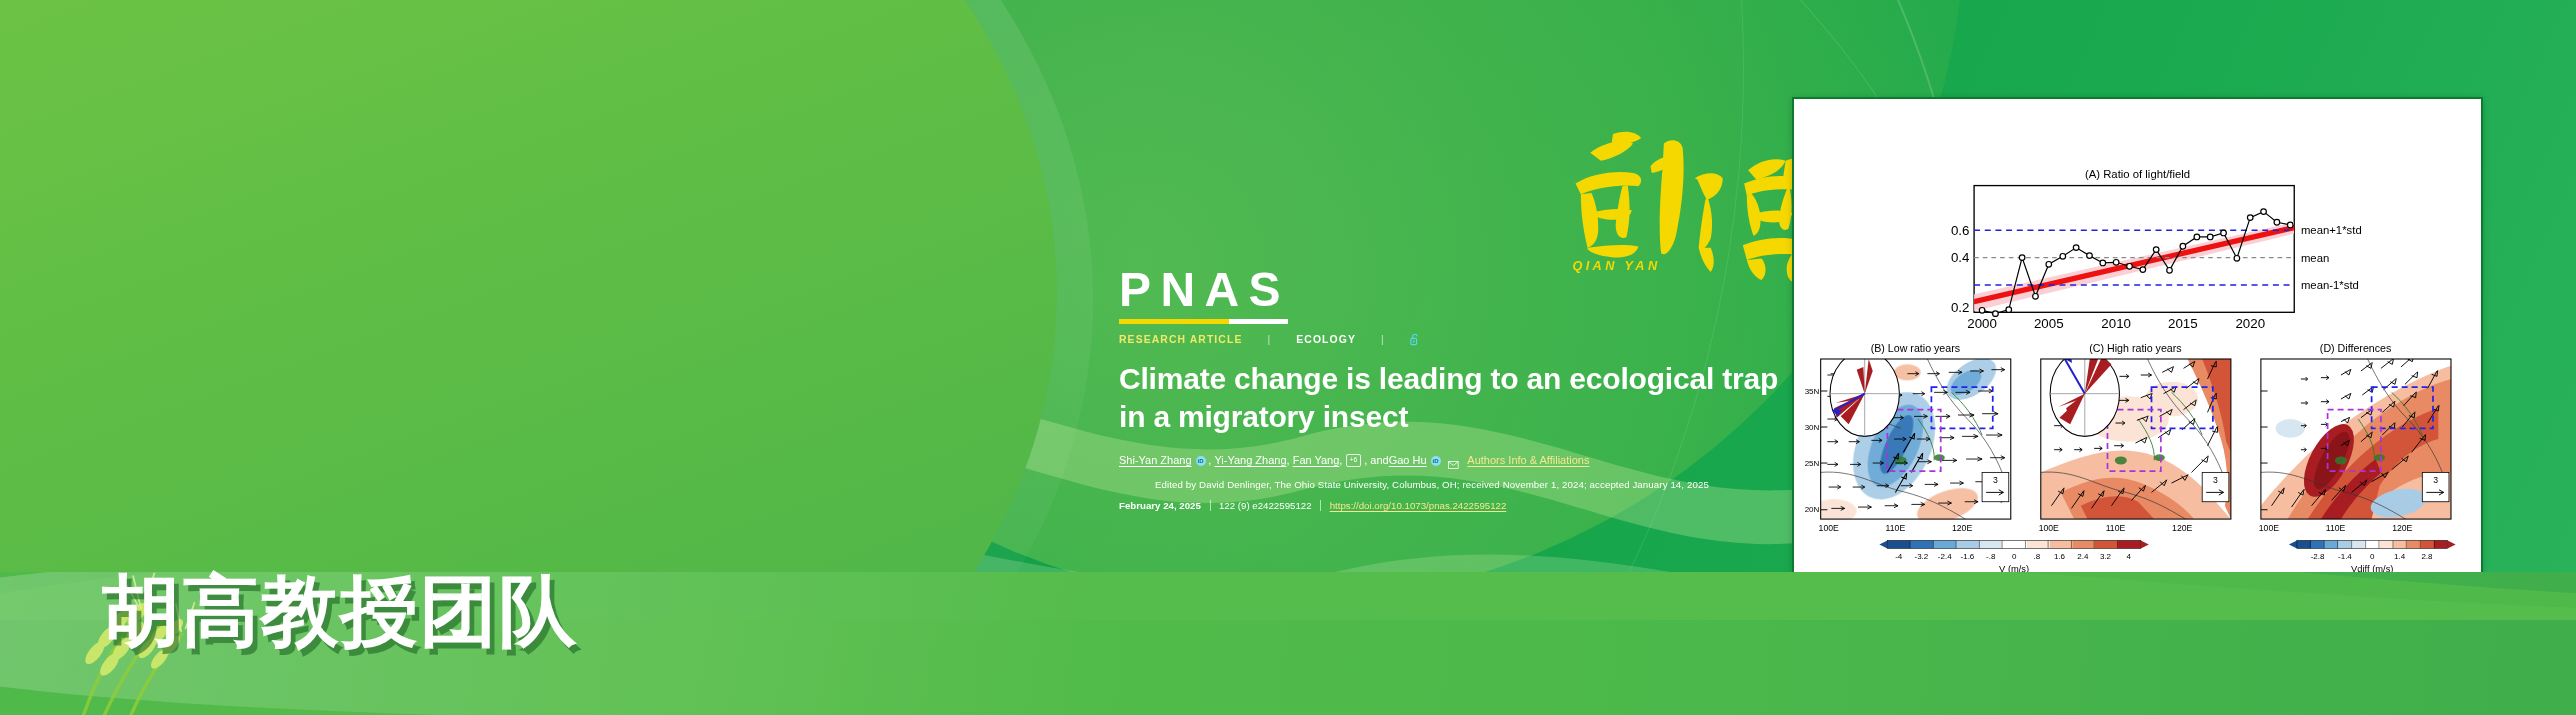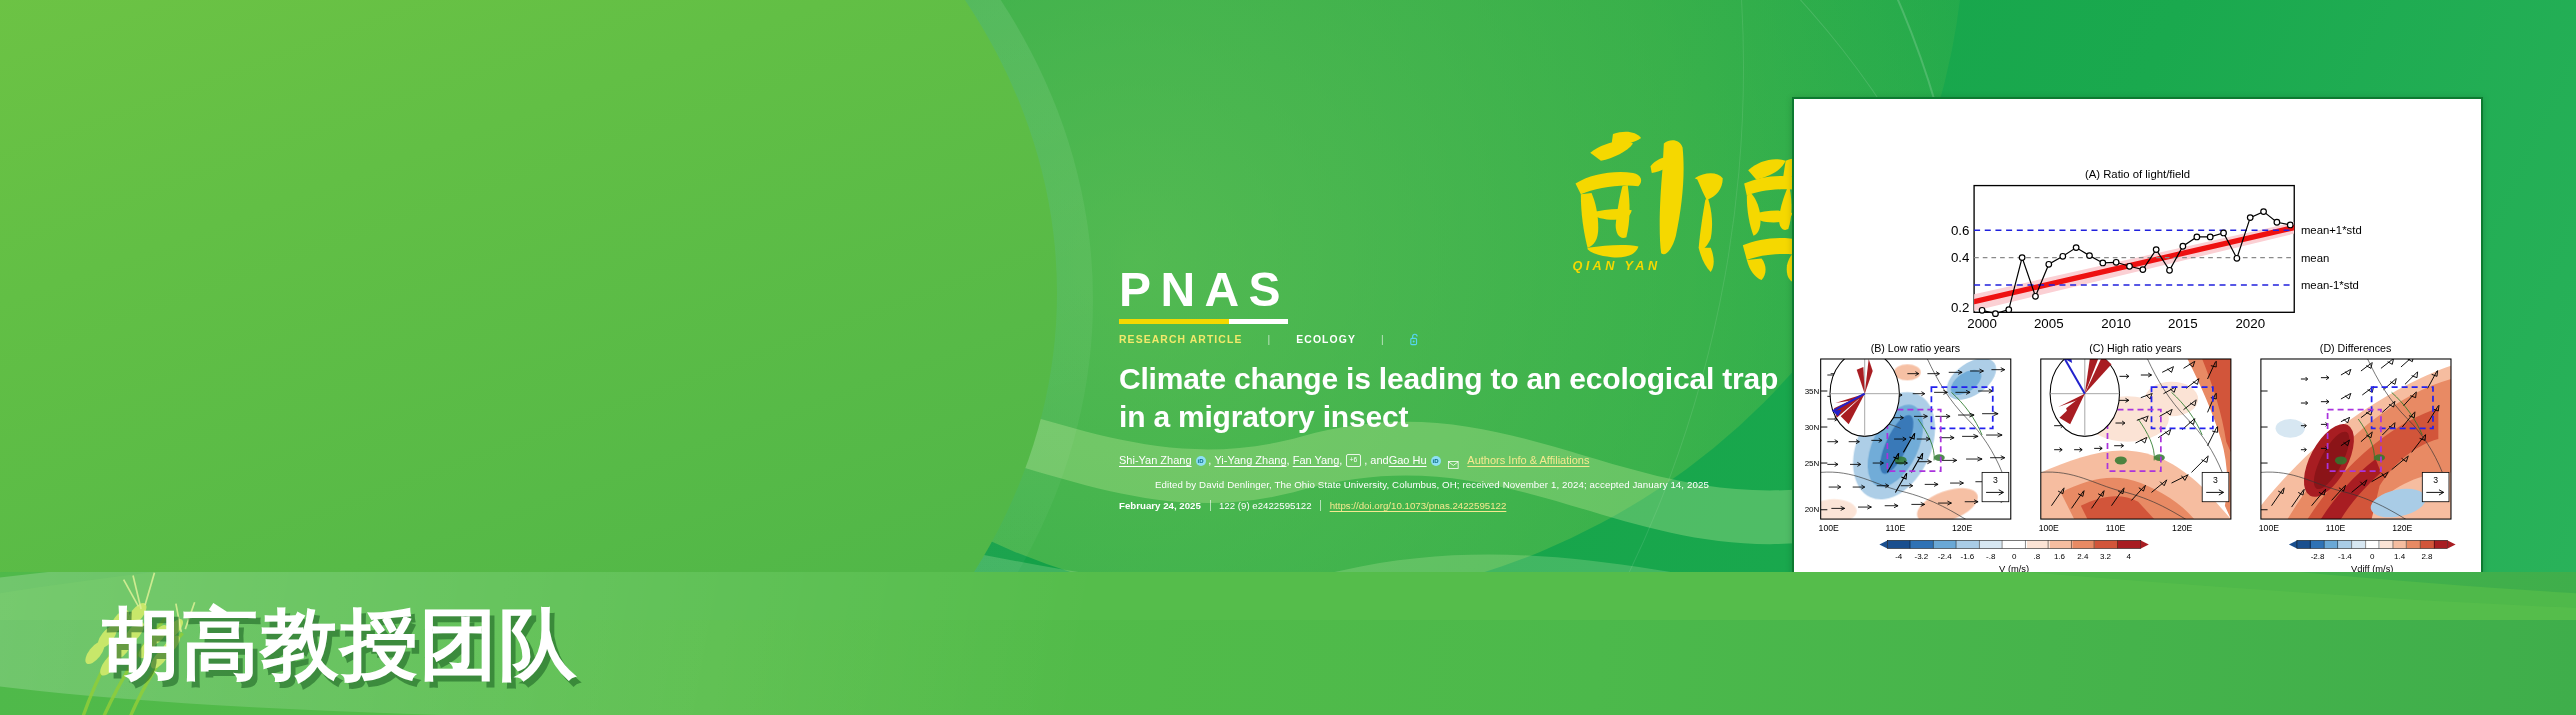--- a/index.html
+++ b/index.html
@@ -160,21 +160,21 @@
   .band-curve{position:absolute;left:0;top:-79px;width:2576px;height:127px;}
   .band-sheen{
     position:absolute;left:-134px;top:-27px;width:1744px;height:174px;
     background:linear-gradient(100deg,rgba(255,255,255,.22),rgba(255,255,255,0) 70%);
     border-radius:50%/40%;
   }
   .wheat{position:absolute;left:54px;bottom:-6.7px;width:221px;height:161px;opacity:.95;}
 
   .headline{
     position:absolute;left:0;bottom:0;width:2576px;height:144px;z-index:34;
-    display:flex;align-items:center;padding-left:102px;
+    display:flex;padding-left:102px;
     white-space:nowrap;
   }
   .hl-big{
     font-family:"DejaVu Sans","Liberation Sans",sans-serif;
     font-size:78px;font-weight:700;color:#ffffff;line-height:1;
     letter-spacing:1.3px;
     text-shadow:4.7px 6px 0 rgba(24,92,32,.55);
   }
   .hl-small{
     font-family:"DejaVu Sans","Liberation Sans",sans-serif;

